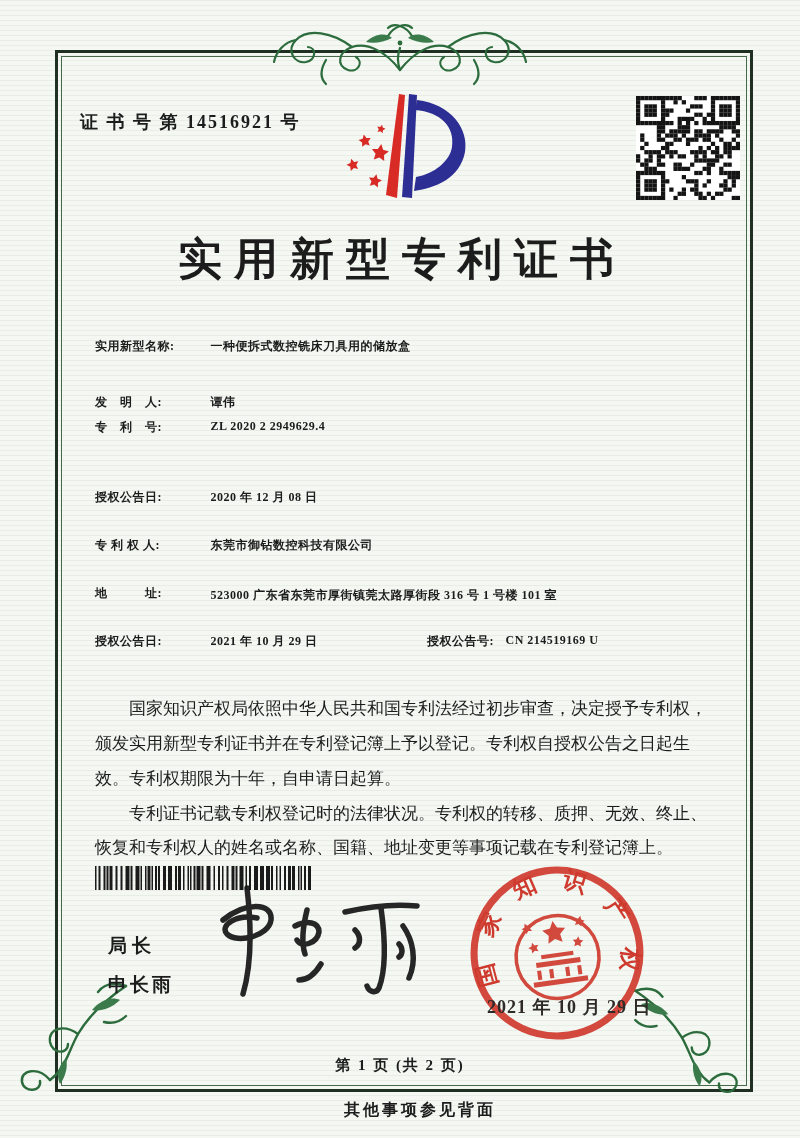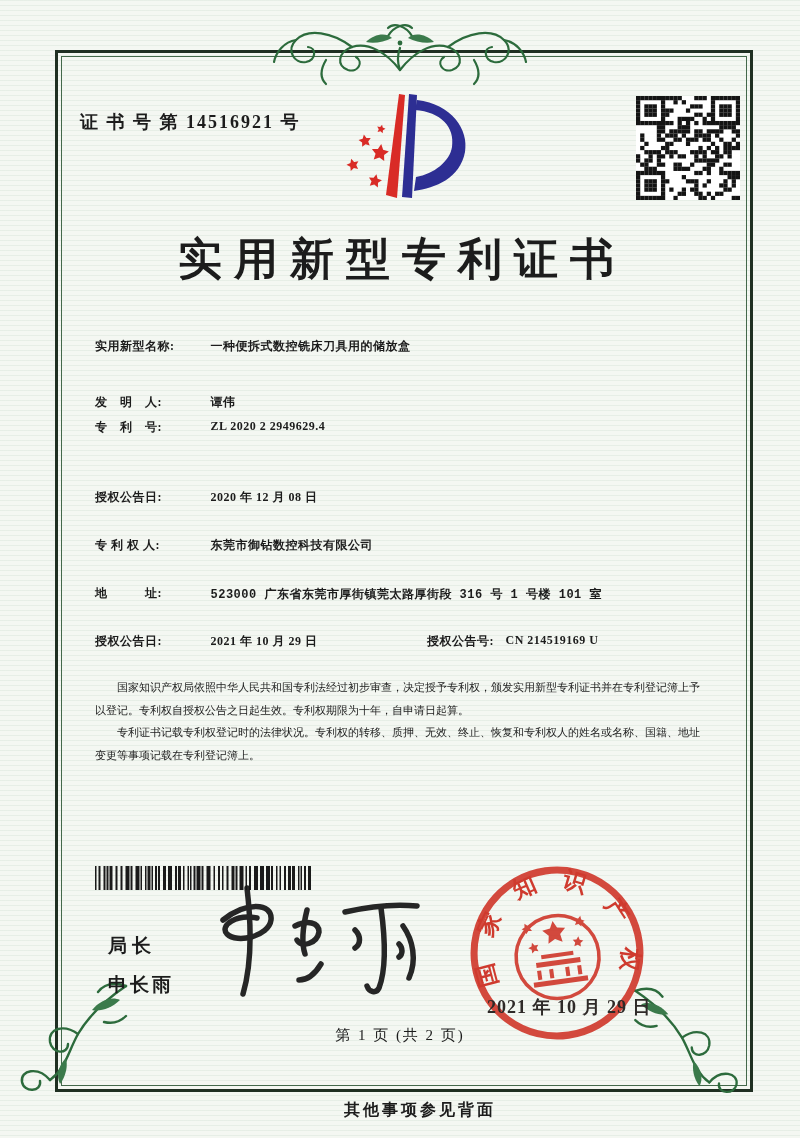--- a/index.html
+++ b/index.html
@@ -15,32 +15,32 @@
   .frame{position:absolute;left:55px;top:50px;width:692px;height:1036px;border:3px solid #1f2f22;}
   .frame::before{content:"";position:absolute;inset:3px;border:1px solid #44694b;}
   .cert-no{position:absolute;left:80px;top:110px;font-size:18px;font-weight:600;letter-spacing:2px;}
   .logo{position:absolute;left:330px;top:88px;width:150px;height:135px;}
   .qr{position:absolute;left:636px;top:96px;width:104px;height:104px;background:#fff;}
   .title{position:absolute;left:0;right:8px;top:230px;text-align:center;
          font-size:44px;font-weight:700;letter-spacing:12px;text-indent:12px;}
   .row{position:absolute;left:95px;width:650px;font-size:12px;font-weight:600;letter-spacing:0.5px;}
   .row .lab{display:inline-block;width:112px;white-space:pre;vertical-align:top;}
   .row .val{vertical-align:top;}
-  .row .val.wrap{display:inline-block;width:492px;line-height:1.7;font-family:Liberation Mono, monospace;}
+  .row .val.wrap{display:inline-block;width:492px;line-height:1.7;}
   .row .right-col{position:absolute;left:305px;top:0;white-space:nowrap;margin-left:27px;}
-  .bodytext{position:absolute;left:95px;top:676px;width:614px;font-size:11px;line-height:2.05;}
+  .bodytext{position:absolute;left:95px;top:692px;width:614px;font-size:17px;line-height:2.05;}
   .bodytext p{margin:0;text-indent:2em;font-weight:500;}
   .barcode{position:absolute;left:95px;top:866px;width:218px;height:24px;}
   .pos-label{position:absolute;left:108px;top:933px;font-size:19px;font-weight:700;letter-spacing:5px;}
   .name-label{position:absolute;left:108px;top:972px;font-size:19px;font-weight:700;letter-spacing:3px;}
   .signature{position:absolute;left:195px;top:882px;width:230px;height:115px;}
   .seal{position:absolute;left:468px;top:864px;width:178px;height:178px;transform:rotate(-8deg);}
   .seal-date{position:absolute;left:487px;top:995px;font-size:18px;font-weight:700;
              letter-spacing:1px;color:#2e2a28;}
-  .page-info{position:absolute;left:0;right:0;top:1026px;text-align:center;font-size:15px;letter-spacing:2px;}
+  .page-info{position:absolute;left:0;right:0;top:1056px;text-align:center;font-size:15px;letter-spacing:2px;font-weight:bold;}
   .back-note{position:absolute;left:0;right:0;top:1100px;text-align:center;font-size:16px;
              letter-spacing:3px;font-weight:600;margin-left:40px;}
   .orn-top{position:absolute;left:270px;top:12px;width:260px;height:76px;}
   .orn-bl{position:absolute;left:8px;top:980px;width:140px;height:115px;}
   .orn-br{position:absolute;left:612px;top:985px;width:140px;height:112px;}
 </style>
 </head>
 <body>
 
 <div class="page">

